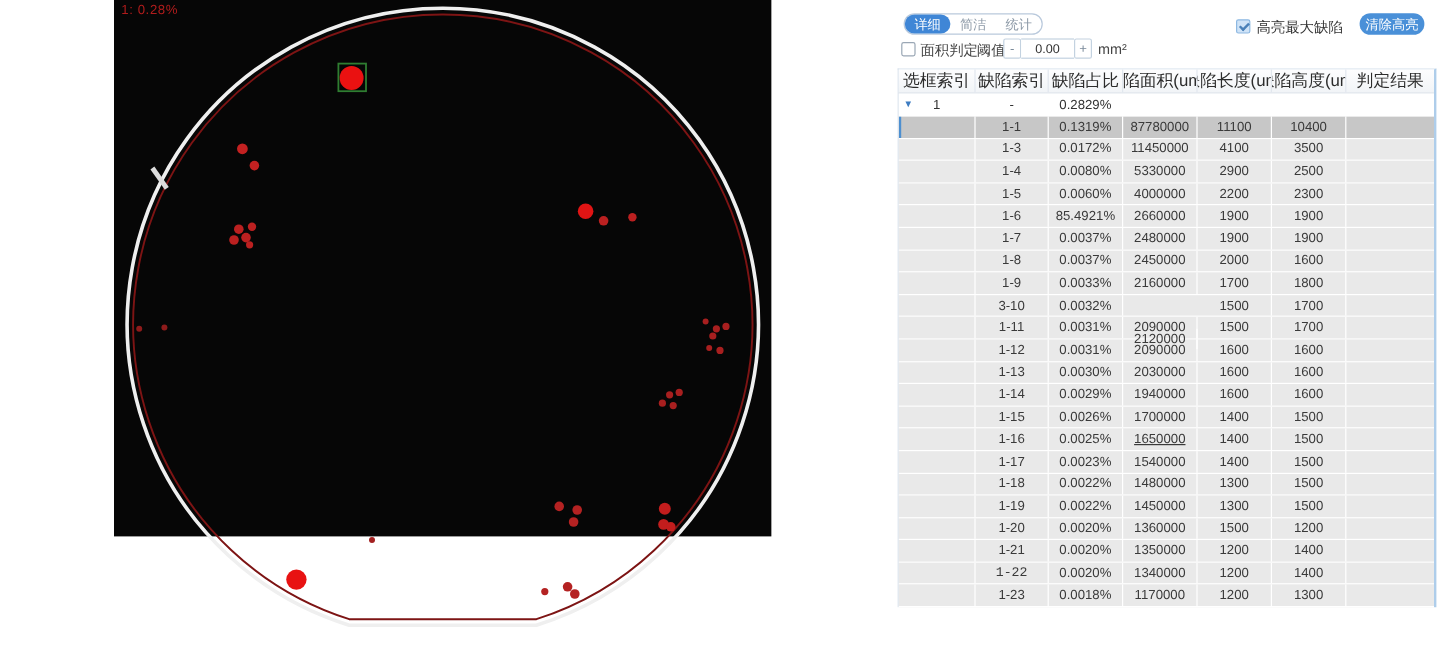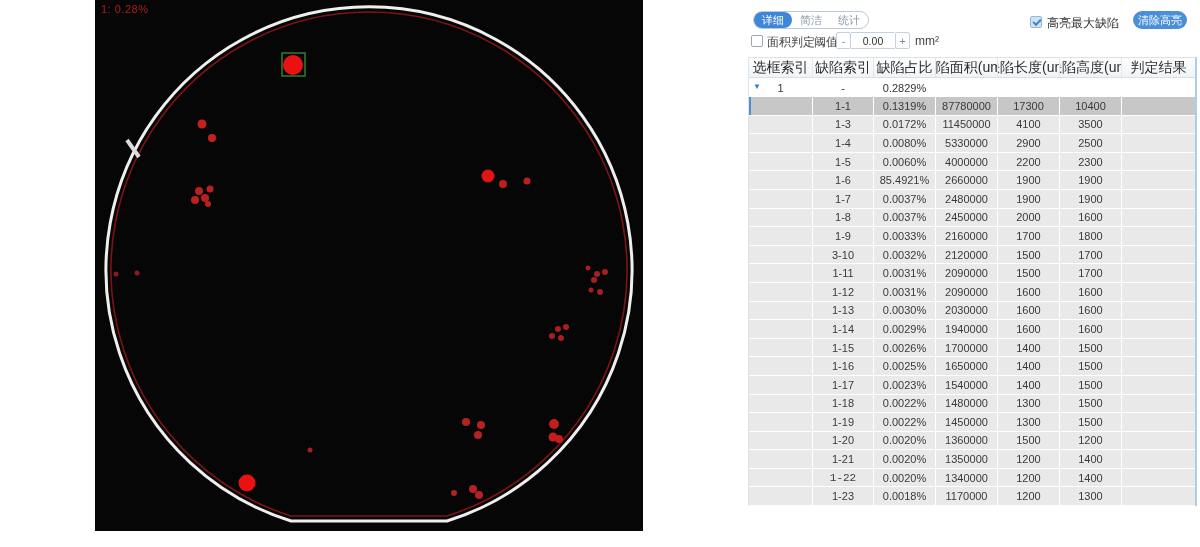--- a/index.html
+++ b/index.html
@@ -1,20 +1,20 @@
 <!DOCTYPE html>
 <html><head>
 <meta charset="utf-8">
 <style>
   * { box-sizing: border-box; margin: 0; padding: 0; }
   html,body { width:1200px; height:547px; background:#ffffff; overflow:hidden;
               font-family:"Liberation Sans", sans-serif; position:relative; }
 
   
-  .wafer-panel { position:absolute; left:95px; top:0; width:548px; height:531px;
+  .wafer-panel { position:absolute; left:95px; top:0; width:548px; height:447px;
                  background:#060606; }
   .overlay-label { position:absolute; left:6px; top:3px; font-size:11px;
                    color:#b01c1c; letter-spacing:.5px; z-index:2; }
 
   
   .right-panel { position:absolute; left:643px; top:0; width:557px; height:547px; background:#fff; }
 
   .tab-group { position:absolute; left:110px; top:11px; height:18px; width:116px;
                border:1px solid #b9c9dc; border-radius:10px; display:flex; background:#fff; }
   .tab { flex:1; display:flex; align-items:center; justify-content:center;
@@ -153,21 +153,21 @@
         <div class="td" style="width: 62px;"></div>
         <div class="td" style="width: 62px;"></div>
         <div class="td" style="width: 73px;"></div>
       </div>
     <div id="tbody">
         <div class="row highlight">
           <div class="td" style="width: 64px;"></div>
           <div class="td" style="width: 61px;">1-1</div>
           <div class="td" style="width: 62px;">0.1319%</div>
           <div class="td" style="width: 62px;">87780000</div>
-          <div class="td" style="width: 62px;">17300</div>
+          <div class="td" style="width: 62px;">11100</div>
           <div class="td" style="width: 62px;">10400</div>
           <div class="td" style="width: 73px;"></div>
         </div>
         <div class="row">
           <div class="td" style="width: 64px;"></div>
           <div class="td" style="width: 61px;">1-3</div>
           <div class="td" style="width: 62px;">0.0172%</div>
           <div class="td" style="width: 62px;">11450000</div>
           <div class="td" style="width: 62px;">4100</div>
           <div class="td" style="width: 62px;">3500</div>
@@ -224,21 +224,21 @@
           <div class="td" style="width: 62px;">0.0033%</div>
           <div class="td" style="width: 62px;">2160000</div>
           <div class="td" style="width: 62px;">1700</div>
           <div class="td" style="width: 62px;">1800</div>
           <div class="td" style="width: 73px;"></div>
         </div>
         <div class="row">
           <div class="td" style="width: 64px;"></div>
           <div class="td" style="width: 61px;">3-10</div>
           <div class="td" style="width: 62px;">0.0032%</div>
-          <div class="td" style="width: 62px;">2120000</div>
+          <div class="td" style="width: 62px; margin-top: 28px;">2120000</div>
           <div class="td" style="width: 62px;">1500</div>
           <div class="td" style="width: 62px;">1700</div>
           <div class="td" style="width: 73px;"></div>
         </div>
         <div class="row">
           <div class="td" style="width: 64px;"></div>
           <div class="td" style="width: 61px;">1-11</div>
           <div class="td" style="width: 62px;">0.0031%</div>
           <div class="td" style="width: 62px;">2090000</div>
           <div class="td" style="width: 62px;">1500</div>
@@ -278,21 +278,21 @@
           <div class="td" style="width: 62px;">0.0026%</div>
           <div class="td" style="width: 62px;">1700000</div>
           <div class="td" style="width: 62px;">1400</div>
           <div class="td" style="width: 62px;">1500</div>
           <div class="td" style="width: 73px;"></div>
         </div>
         <div class="row">
           <div class="td" style="width: 64px;"></div>
           <div class="td" style="width: 61px;">1-16</div>
           <div class="td" style="width: 62px;">0.0025%</div>
-          <div class="td" style="width: 62px;">1650000</div>
+          <div class="td" style="width: 62px; text-decoration: underline;">1650000</div>
           <div class="td" style="width: 62px;">1400</div>
           <div class="td" style="width: 62px;">1500</div>
           <div class="td" style="width: 73px;"></div>
         </div>
         <div class="row">
           <div class="td" style="width: 64px;"></div>
           <div class="td" style="width: 61px;">1-17</div>
           <div class="td" style="width: 62px;">0.0023%</div>
           <div class="td" style="width: 62px;">1540000</div>
           <div class="td" style="width: 62px;">1400</div>

